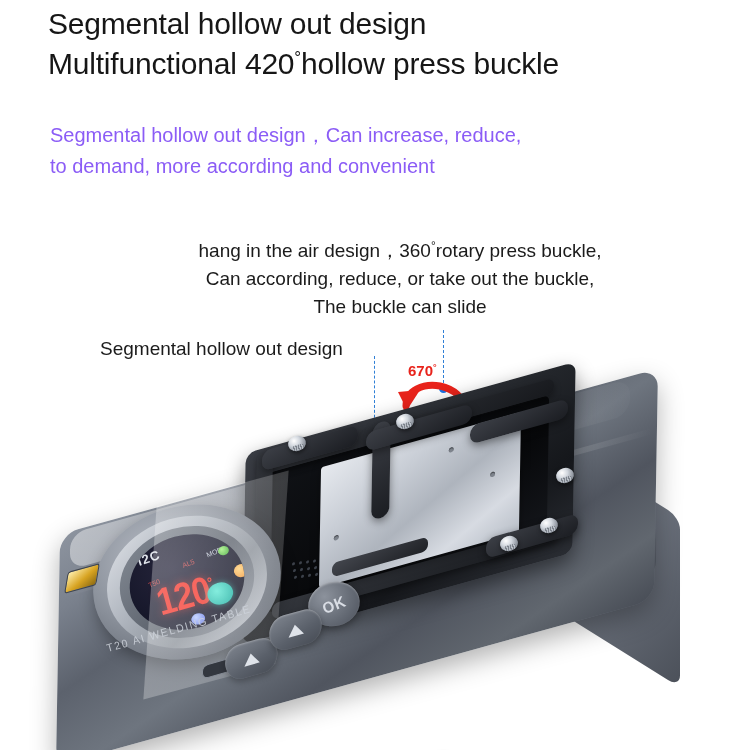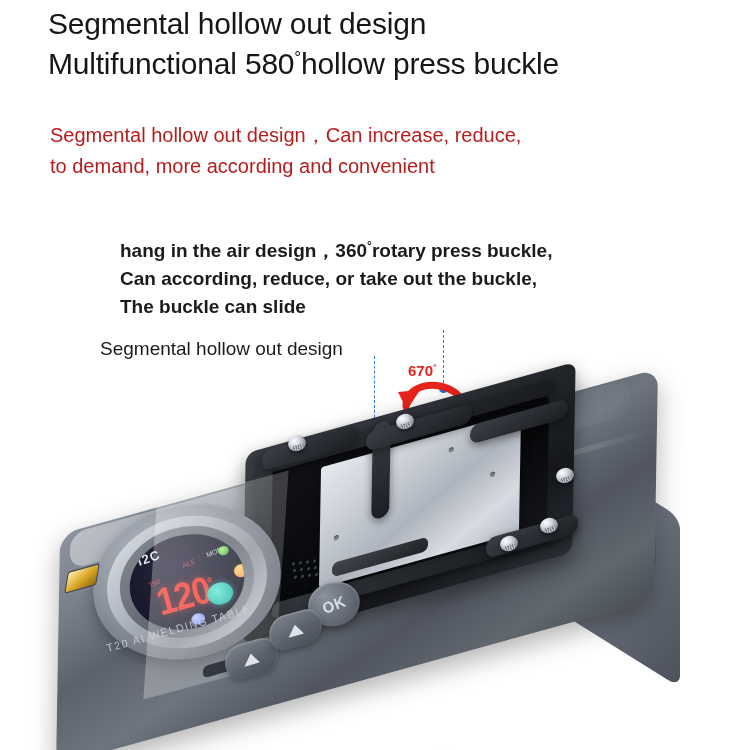--- a/index.html
+++ b/index.html
@@ -17,28 +17,29 @@
   .headline{
     position:absolute;left:48px;top:4px;width:690px;
     font-size:30px;line-height:40px;font-weight:500;
     letter-spacing:-0.2px;color:#161616;
   }
   .headline .ln{display:block;white-space:nowrap;}
   .deg{font-size:17px;vertical-align:super;line-height:0;}
 
   .para-left{
     position:absolute;left:50px;top:120px;width:680px;
-    font-size:20px;line-height:31px;font-weight:400;color:#b91c1c;
+    font-size:20px;line-height:31px;font-weight:400;color:#8b5cf6;
   }
   .para-left .ln{display:block;white-space:nowrap;}
   .deg2{font-size:12px;vertical-align:super;line-height:0;}
 
   .para-center{
     position:absolute;left:120px;top:237px;width:560px;
-    font-size:19px;line-height:28px;font-weight:700;color:#1b1b1b;
+    font-size:19px;line-height:28px;font-weight:400;color:#1b1b1b;
+    text-align:center;
   }
   .para-center .ln{display:block;white-space:nowrap;}
 
   .callout-label{
     position:absolute;left:100px;top:338px;
     font-size:19px;font-weight:400;color:#1b1b1b;white-space:nowrap;
   }
 
   
   .dash-v{
@@ -247,21 +248,21 @@
     border-radius:6px;transform:skewY(-15.5deg) skewX(-1deg);
   }
 </style>
 </head>
 <body>
 
 <div class="page">
 
   <div class="headline">
     <span class="ln">Segmental hollow out design</span>
-    <span class="ln"><span>Multifunctional 580</span><span class="deg">°</span><span>hollow press buckle</span></span>
+    <span class="ln"><span>Multifunctional 420</span><span class="deg">°</span><span>hollow press buckle</span></span>
   </div>
 
   <div class="para-left">
     <span class="ln">Segmental hollow out design，Can increase, reduce,</span>
     <span class="ln">to demand, more according and convenient</span>
   </div>
 
   <div class="para-center">
     <span class="ln"><span>hang in the air design，360</span><span class="deg2">°</span><span>rotary press buckle,</span></span>
     <span class="ln">Can according, reduce, or take out the buckle,</span>

